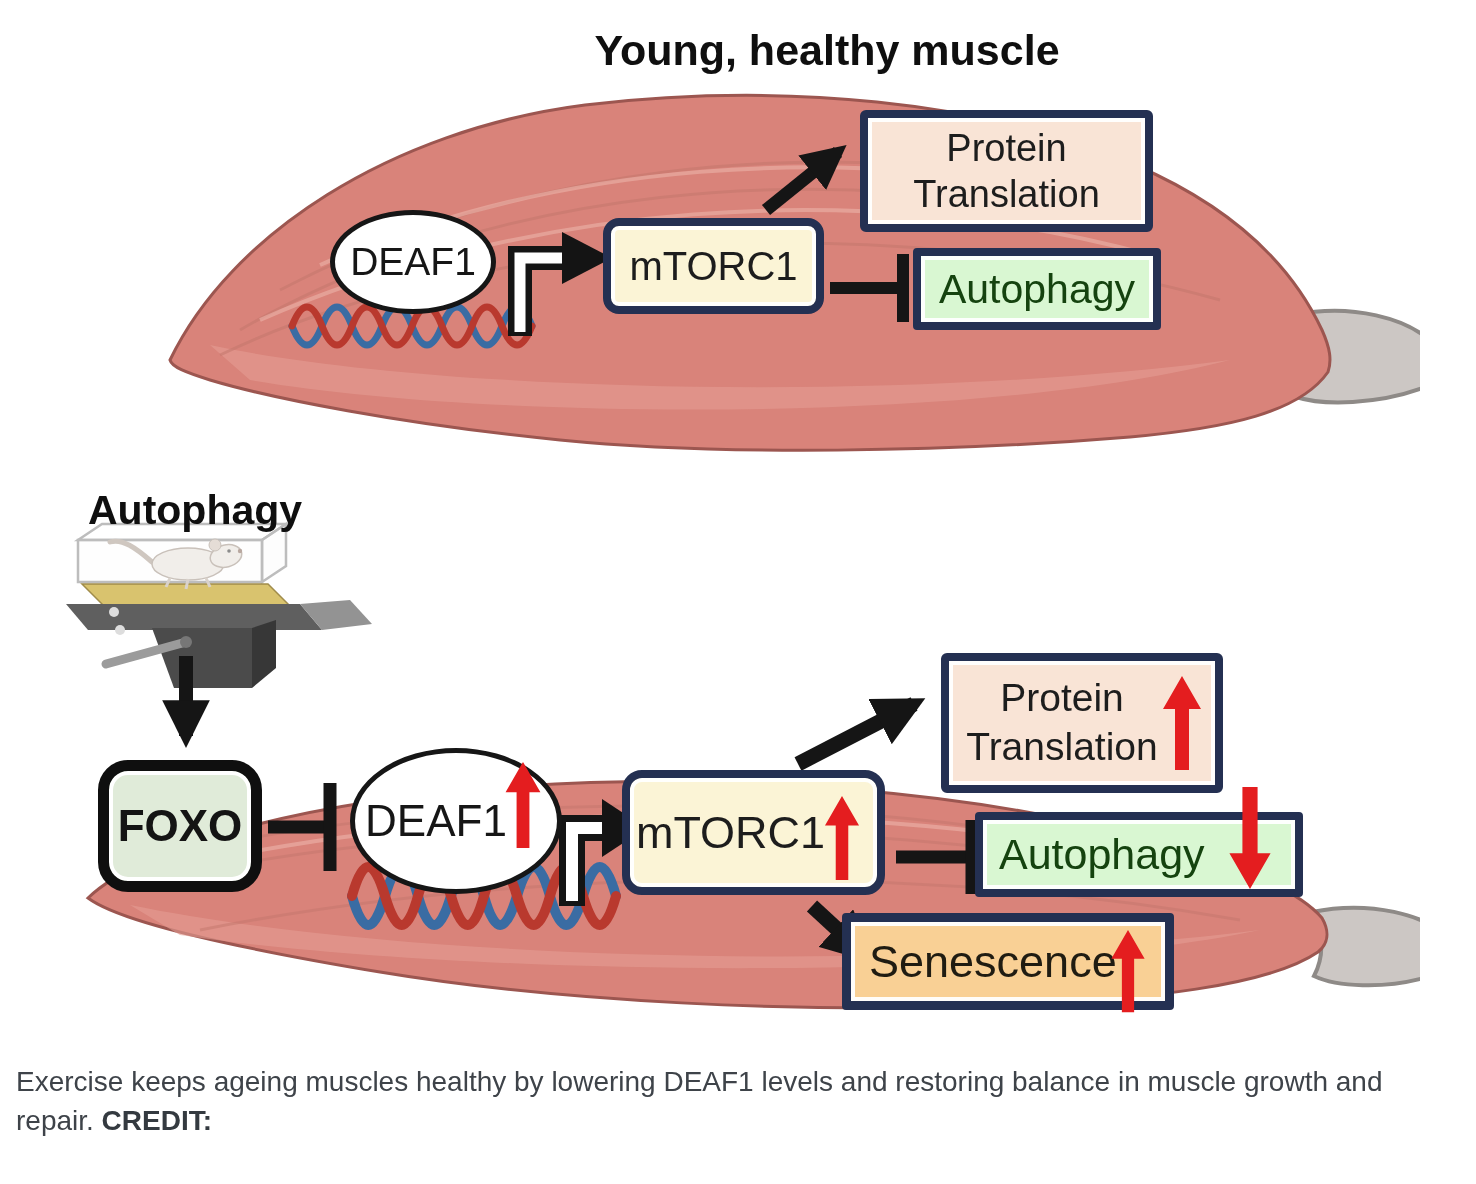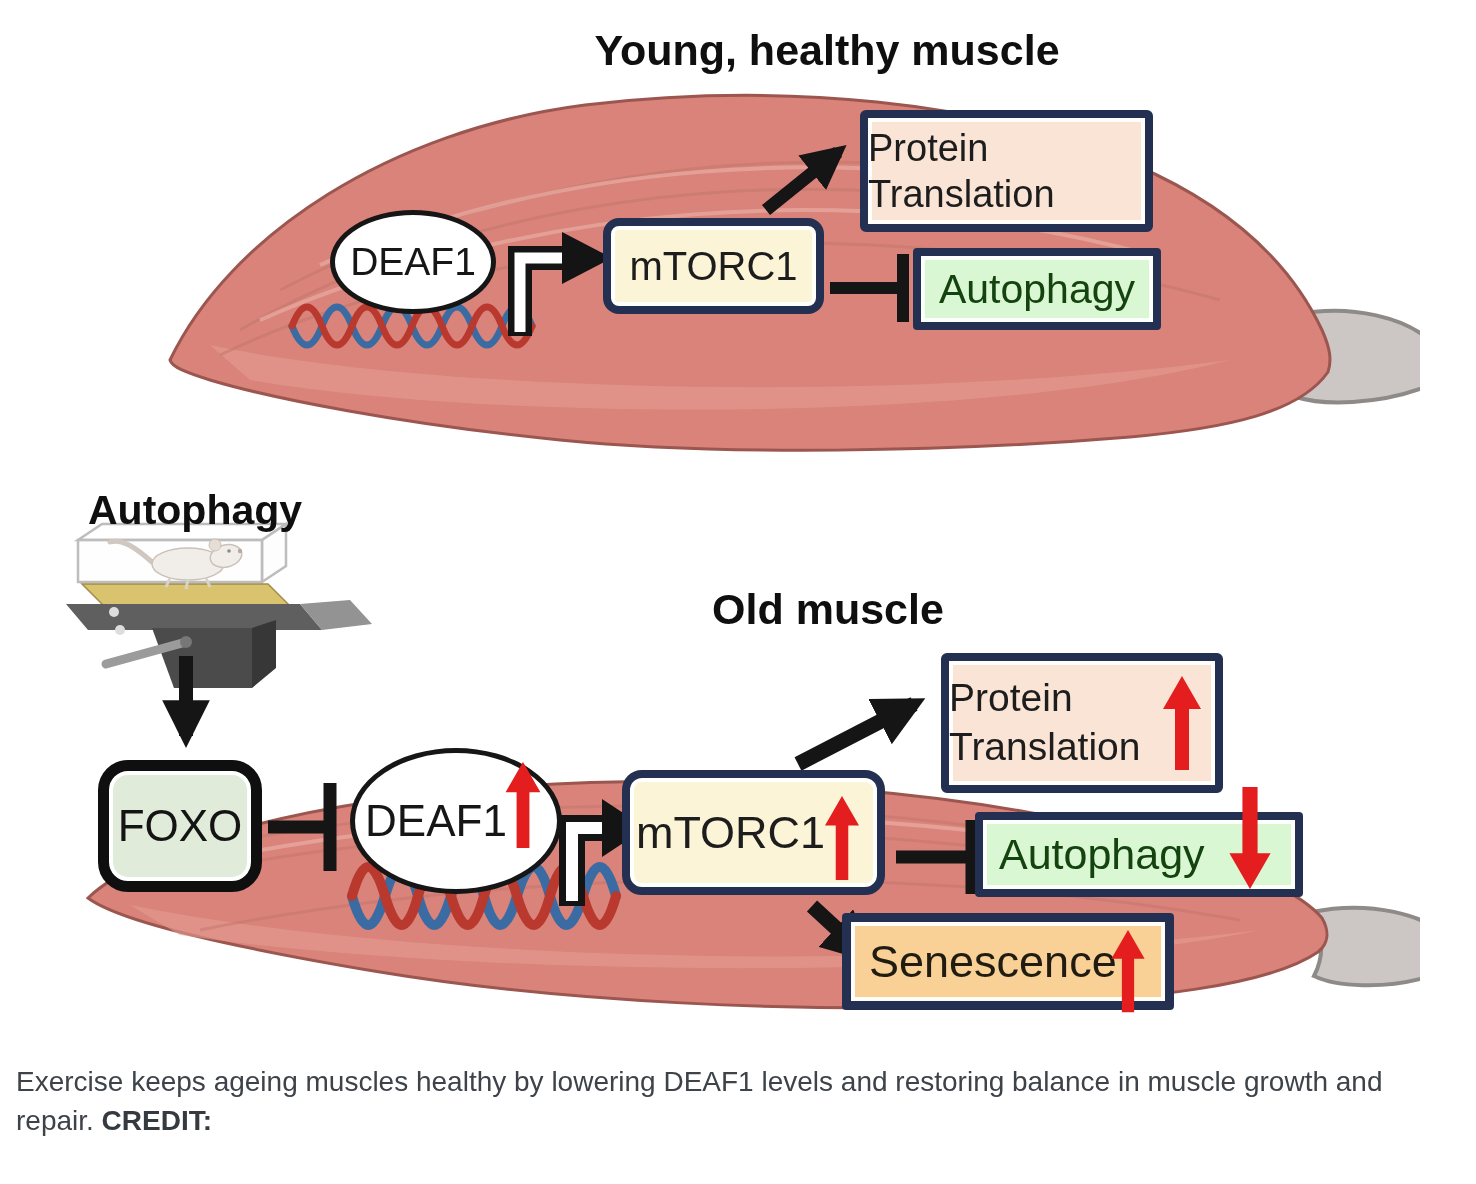--- a/index.html
+++ b/index.html
@@ -11,34 +11,34 @@
   .ptitle{position:absolute;z-index:2;font-weight:bold;color:#0f0f0f;text-align:center;}
   #title-young{left:577px;top:26px;width:500px;font-size:43px;}
   #title-old{left:640px;top:585px;width:376px;font-size:43px;}
   #label-exercise{left:88px;top:487px;width:204px;font-size:41px;}
 
   .nbox{
     position:absolute;z-index:2;box-sizing:border-box;
     border:8px solid #243052;
     box-shadow:inset 0 0 0 4px rgba(255,255,255,.95);
     display:flex;align-items:center;justify-content:center;
-    text-align:left;color:#1d1d1d;
+    text-align:center;color:#1d1d1d;
   }
   .ell{
     position:absolute;z-index:2;box-sizing:border-box;background:#ffffff;
     border:5px solid #161616;border-radius:50%;
     display:flex;align-items:center;justify-content:center;color:#161616;
   }
   #deaf1-top{left:330px;top:210px;width:166px;height:104px;font-size:39px;}
   #mtorc1-top{left:603px;top:218px;width:221px;height:96px;background:#fbf4d6;border-radius:16px;font-size:40px;}
   #pt-top{left:860px;top:110px;width:293px;height:122px;background:#f9e4d6;border-radius:6px;font-size:38px;line-height:1.22;}
   #auto-top{left:913px;top:248px;width:248px;height:82px;background:#d9f7d2;border-radius:4px;font-size:41px;color:#15430f;}
 
   #foxo{left:98px;top:760px;width:164px;height:132px;background:#e0ebd9;border:11px solid #0f0f0f;
-        border-radius:30px;font-size:44px;font-weight:normal;color:#141414;box-shadow:inset 0 0 0 4px #ffffff;}
+        border-radius:30px;font-size:44px;font-weight:bold;color:#141414;box-shadow:inset 0 0 0 4px #ffffff;}
   #deaf1-bot{left:350px;top:748px;width:212px;height:146px;font-size:44px;padding-right:40px;}
   #mtorc1-bot{left:622px;top:770px;width:263px;height:125px;background:#fbf4d6;border-radius:20px;font-size:45px;padding-right:46px;}
   #pt-bot{left:941px;top:653px;width:282px;height:140px;background:#f9e4d6;border-radius:6px;font-size:39px;line-height:1.25;padding-right:40px;}
   #auto-bot{left:975px;top:812px;width:328px;height:85px;background:#d9f7d2;border-radius:4px;font-size:43px;color:#15430f;justify-content:flex-start;padding-left:16px;}
   #senescence{left:842px;top:913px;width:332px;height:97px;background:#f9d095;border-width:9px;border-radius:4px;font-size:45px;color:#201c12;justify-content:flex-start;padding-left:18px;}
 
   .redarrow{position:absolute;z-index:3;}
   #arr-deaf1{right:12px;top:8px;}
   #arr-mtorc1{right:12px;top:17px;}
   #arr-ptbot{right:10px;top:14px;}
@@ -157,21 +157,20 @@
       <polygon points="562,232 562,284 612,258" fill="#141414"></polygon>
     </g>
     <g>
       <path d="M572,906 L572,828 L608,828" stroke="#141414" stroke-width="26" fill="none"></path>
       <path d="M572,901 L572,828 L605,828" stroke="#ffffff" stroke-width="12" fill="none"></path>
       <polygon points="602,799 602,857 646,828" fill="#141414"></polygon>
     </g>
   </svg>
 
   <div class="ptitle" id="title-young">Young, healthy muscle</div>
-  <div class="ptitle" id="title-old">Old muscle</div>
   <div class="ptitle" id="label-exercise">Autophagy</div>
 
   <div class="ell" id="deaf1-top">
     <span>DEAF1</span>
   </div>
   <div class="nbox" id="mtorc1-top">
     <span>mTORC1</span>
   </div>
   <div class="nbox" id="pt-top">
     <span>Protein Translation</span>

